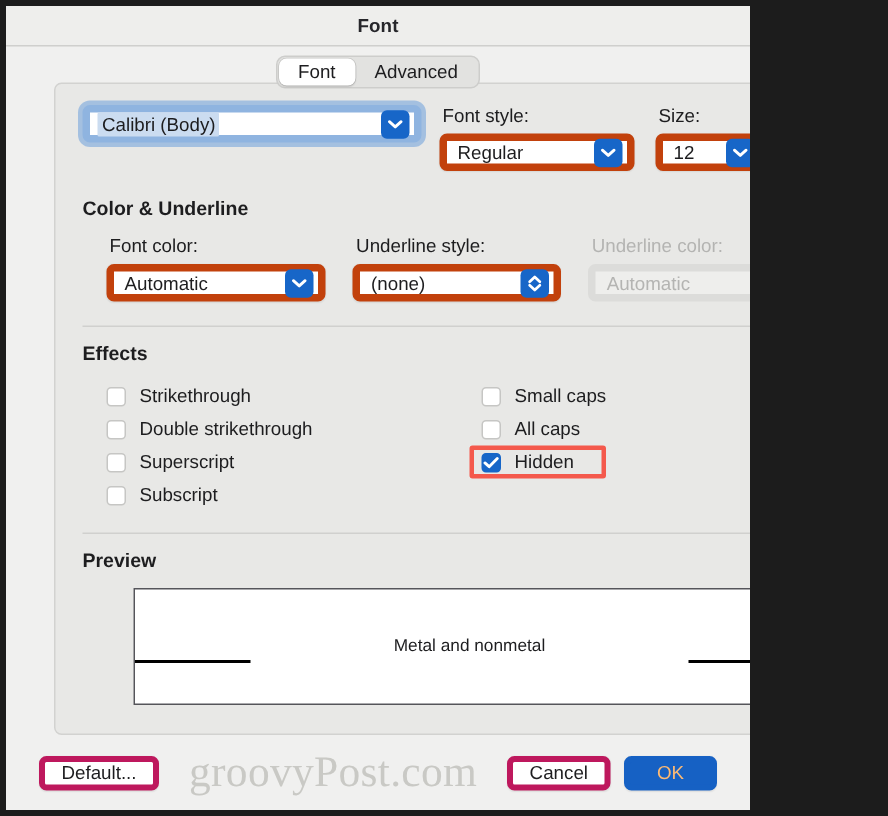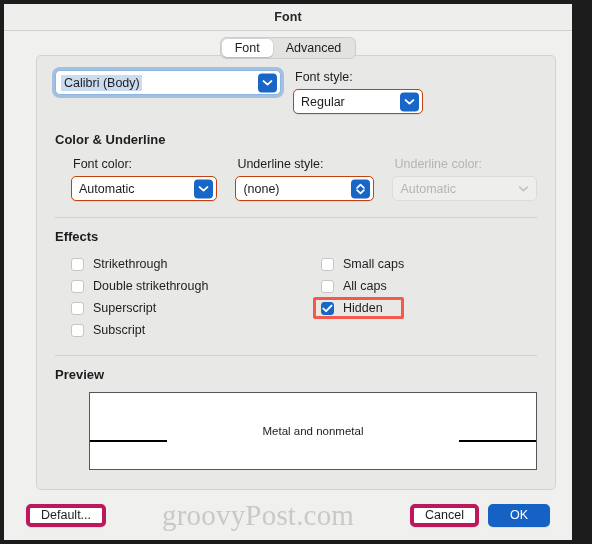--- a/index.html
+++ b/index.html
@@ -11,21 +11,21 @@
     height: 544px;
     background: #1c1c1c;
     font-family: "Liberation Sans", sans-serif;
     overflow: hidden;
   }
 
   .window {
     position: absolute;
     left: 4px;
     top: 4px;
-    width: 568px;
+    width: 496px;
     height: 536px;
     background: #f0f0ef;
     display: flex;
     flex-direction: column;
     overflow: hidden;
   }
 
   
   .titlebar {
     height: 26px;
@@ -119,21 +119,21 @@
     padding: 14px 18px 0 18px;
   }
 
   .field-group { display: flex; flex-direction: column; }
   .field-label { margin-bottom: 5px; padding-left: 2px; }
 
   
   .combo {
     height: 25px;
     background: #ffffff;
-    border: 1px solid #c2410c;
+    border: 5px solid #c2410c;
     border-radius: 5px;
     display: flex;
     align-items: center;
     position: relative;
     box-sizing: border-box;
     box-shadow: 0 .5px 1px rgba(0,0,0,.07);
     cursor: default;
   }
   .combo .combo-text {
     font-size: 12.5px;
@@ -272,21 +272,21 @@
     padding: 0 11px;
     display: flex;
     align-items: center;
     box-shadow: 0 .5px 1px rgba(0,0,0,.08);
     cursor: default;
     box-sizing: border-box;
   }
   .btn.primary {
     background: #1661c4;
     border-color: #1661c4;
-    color: #ffffff;
+    color: #fdba74;
     min-width: 62px;
     justify-content: center;
   }
   .btn.cancel { min-width: 60px; justify-content: center; }
   .footer-spacer { flex: 1 1 auto; }
   .watermark {
     font-family: "Liberation Serif", serif;
     font-size: 29px;
     color: #c9c9c5;
     letter-spacing: .2px;
@@ -334,20 +334,31 @@
         <div class="combo">
           <span class="combo-text">Regular</span>
           <span class="combo-btn">
             <svg width="11" height="8" viewBox="0 0 11 8">
                 <path d="M1.6 2.6 L5.5 6.1 L9.4 2.6" stroke="#ffffff" stroke-width="1.9" fill="none" stroke-linecap="round" stroke-linejoin="round"></path>
               </svg>
           </span>
         </div>
       </div>
 
+      <div class="field-group" style="width:74px; margin-left:14px;">
+        <span class="label field-label">Size:</span>
+        <div class="combo">
+          <span class="combo-text">12</span>
+          <span class="combo-btn">
+            <svg width="11" height="8" viewBox="0 0 11 8">
+                <path d="M1.6 2.6 L5.5 6.1 L9.4 2.6" stroke="#ffffff" stroke-width="1.9" fill="none" stroke-linecap="round" stroke-linejoin="round"></path>
+              </svg>
+          </span>
+        </div>
+      </div>
 
     </div>
 
     <div class="section" style="margin-top:16px;">
       <span class="section-title">Color &amp; Underline</span>
     </div>
 
     <div class="fields-row" style="padding-top:9px;">
 
       <div class="field-group" style="width:160px; margin-left:16px;">

